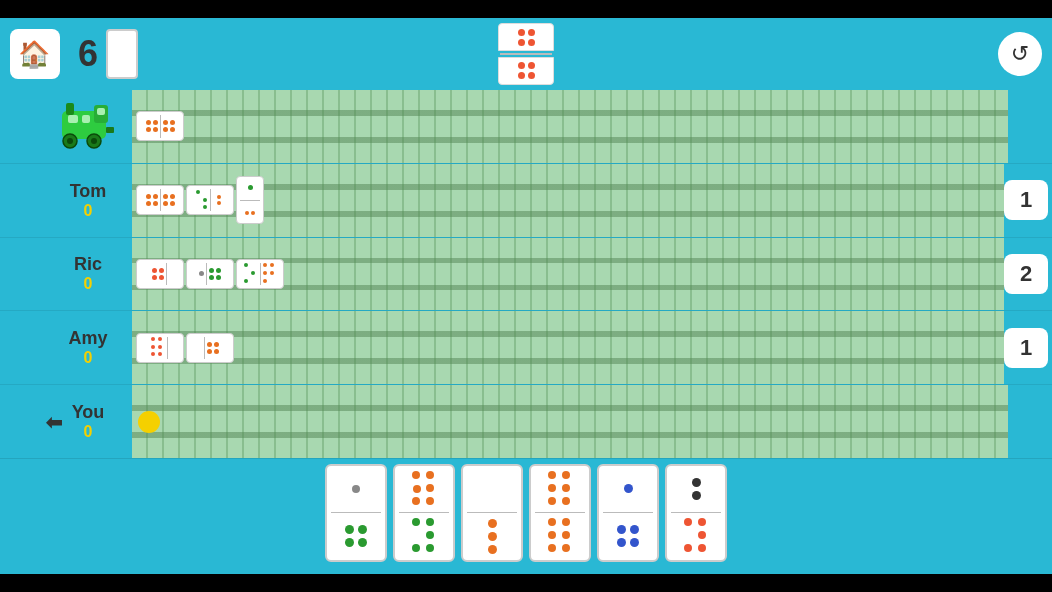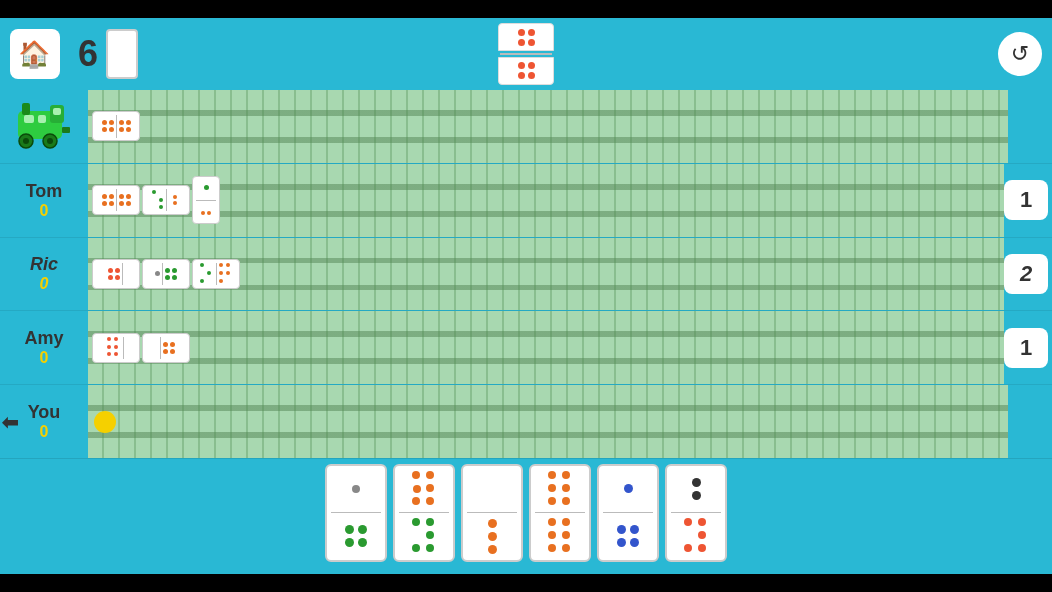--- a/index.html
+++ b/index.html
@@ -84,20 +84,21 @@
       flex: 1;
       display: flex;
       flex-direction: column;
       background: #29b8d4;
     }
     .track-row {
       display: flex;
       align-items: center;
       flex: 1;
       border-bottom: 1px solid rgba(0,0,0,0.1);
+      padding-left: 44px;
     }
     .player-label {
       width: 88px;
       min-width: 88px;
       display: flex;
       flex-direction: column;
       align-items: center;
       justify-content: center;
       font-size: 18px;
       font-weight: bold;
@@ -277,21 +278,21 @@
               </div>
             </div>
           </div>
         </div>
       </div>
       <div style="width:44px;min-width:44px;height:40px;background:#fff;border-radius:8px;display:flex;align-items:center;justify-content:center;font-size:22px;font-weight:bold;color:#333;margin-right:4px;">
         <span>1</span>
       </div>
     </div>
 
-    <div class="track-row" style="display:flex;align-items:center;flex:1;border-bottom:1px solid rgba(0,0,0,0.08);font-style:italic;">
+    <div class="track-row" style="display:flex;align-items:center;flex:1;border-bottom:1px solid rgba(0,0,0,0.08);">
       <div class="player-label" style="width:88px;min-width:88px;display:flex;flex-direction:column;align-items:center;justify-content:center;">
         <span style="font-size:18px;font-weight:bold;color:#333;">Ric</span>
         <span style="color:#f5d000;font-size:16px;font-weight:bold;">0</span>
       </div>
       <div style="flex:1;height:100%;position:relative;overflow:hidden;">
         <div class="rail-track-inner"></div>
         <div style="position:absolute;top:50%;transform:translateY(-50%);left:4px;display:flex;gap:2px;align-items:center;">
 
           <div style="background:#fff;border-radius:4px;border:1.5px solid #ccc;width:48px;height:30px;display:flex;align-items:center;justify-content:center;gap:2px;">
             <div style="display:grid;grid-template-columns:1fr 1fr;grid-template-rows:1fr 1fr;gap:2px;">

